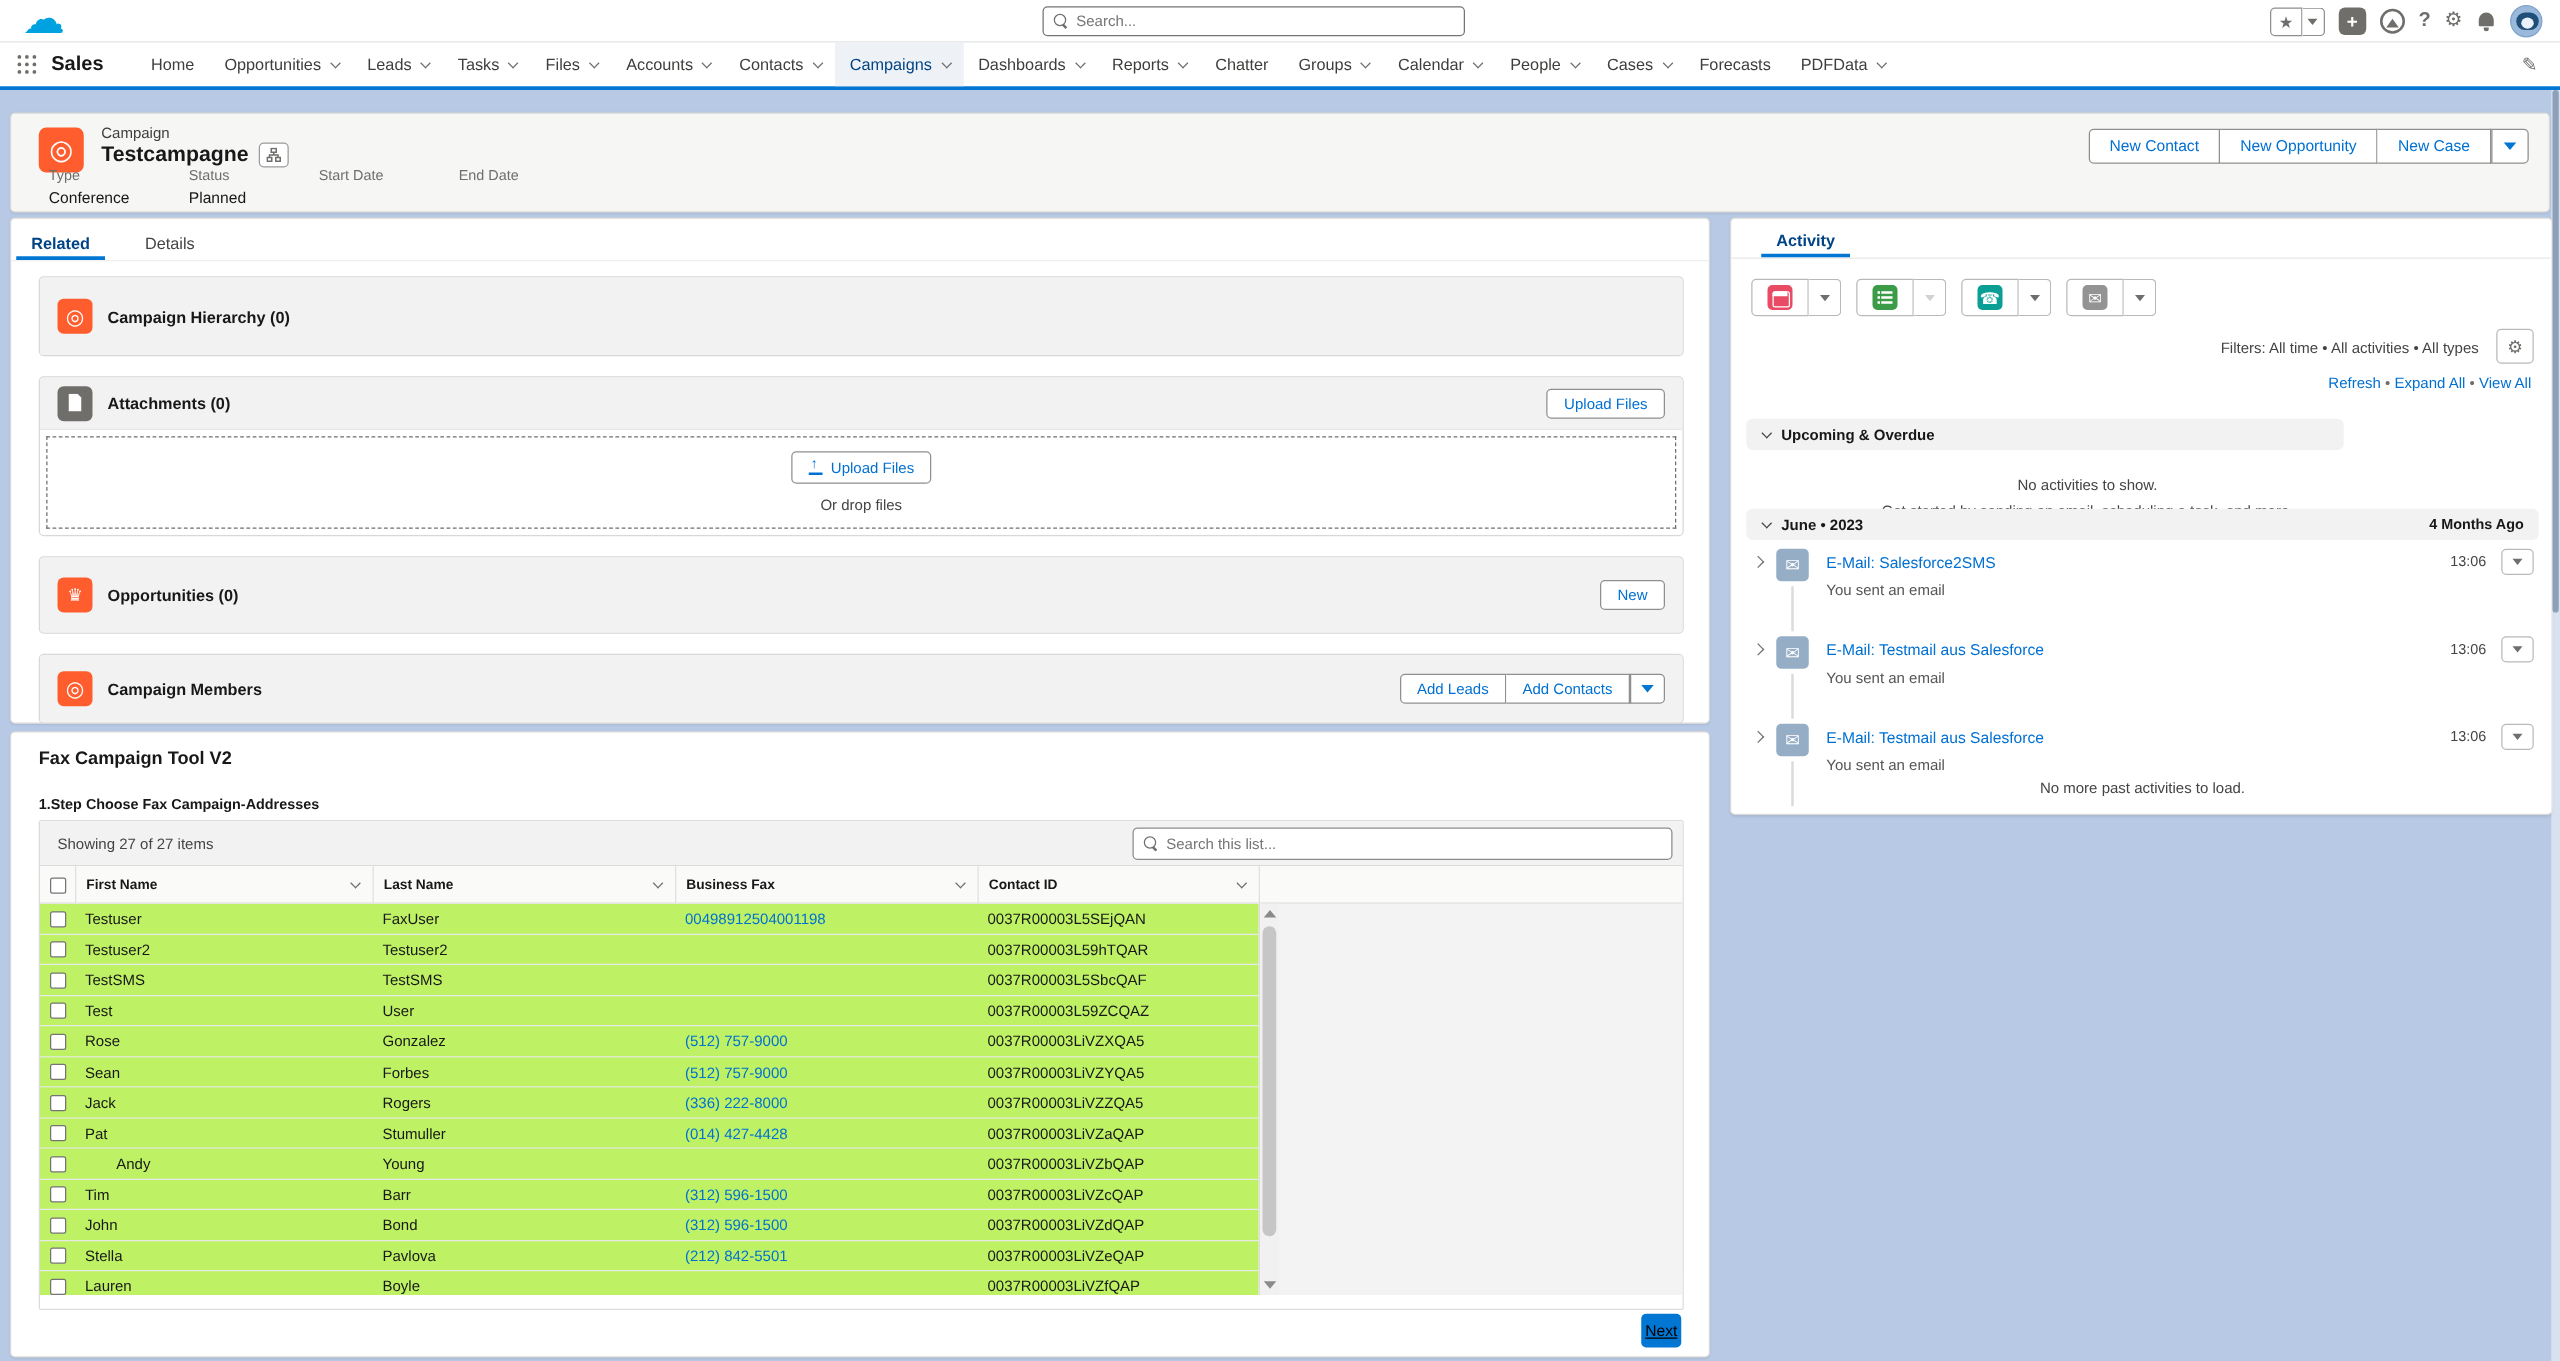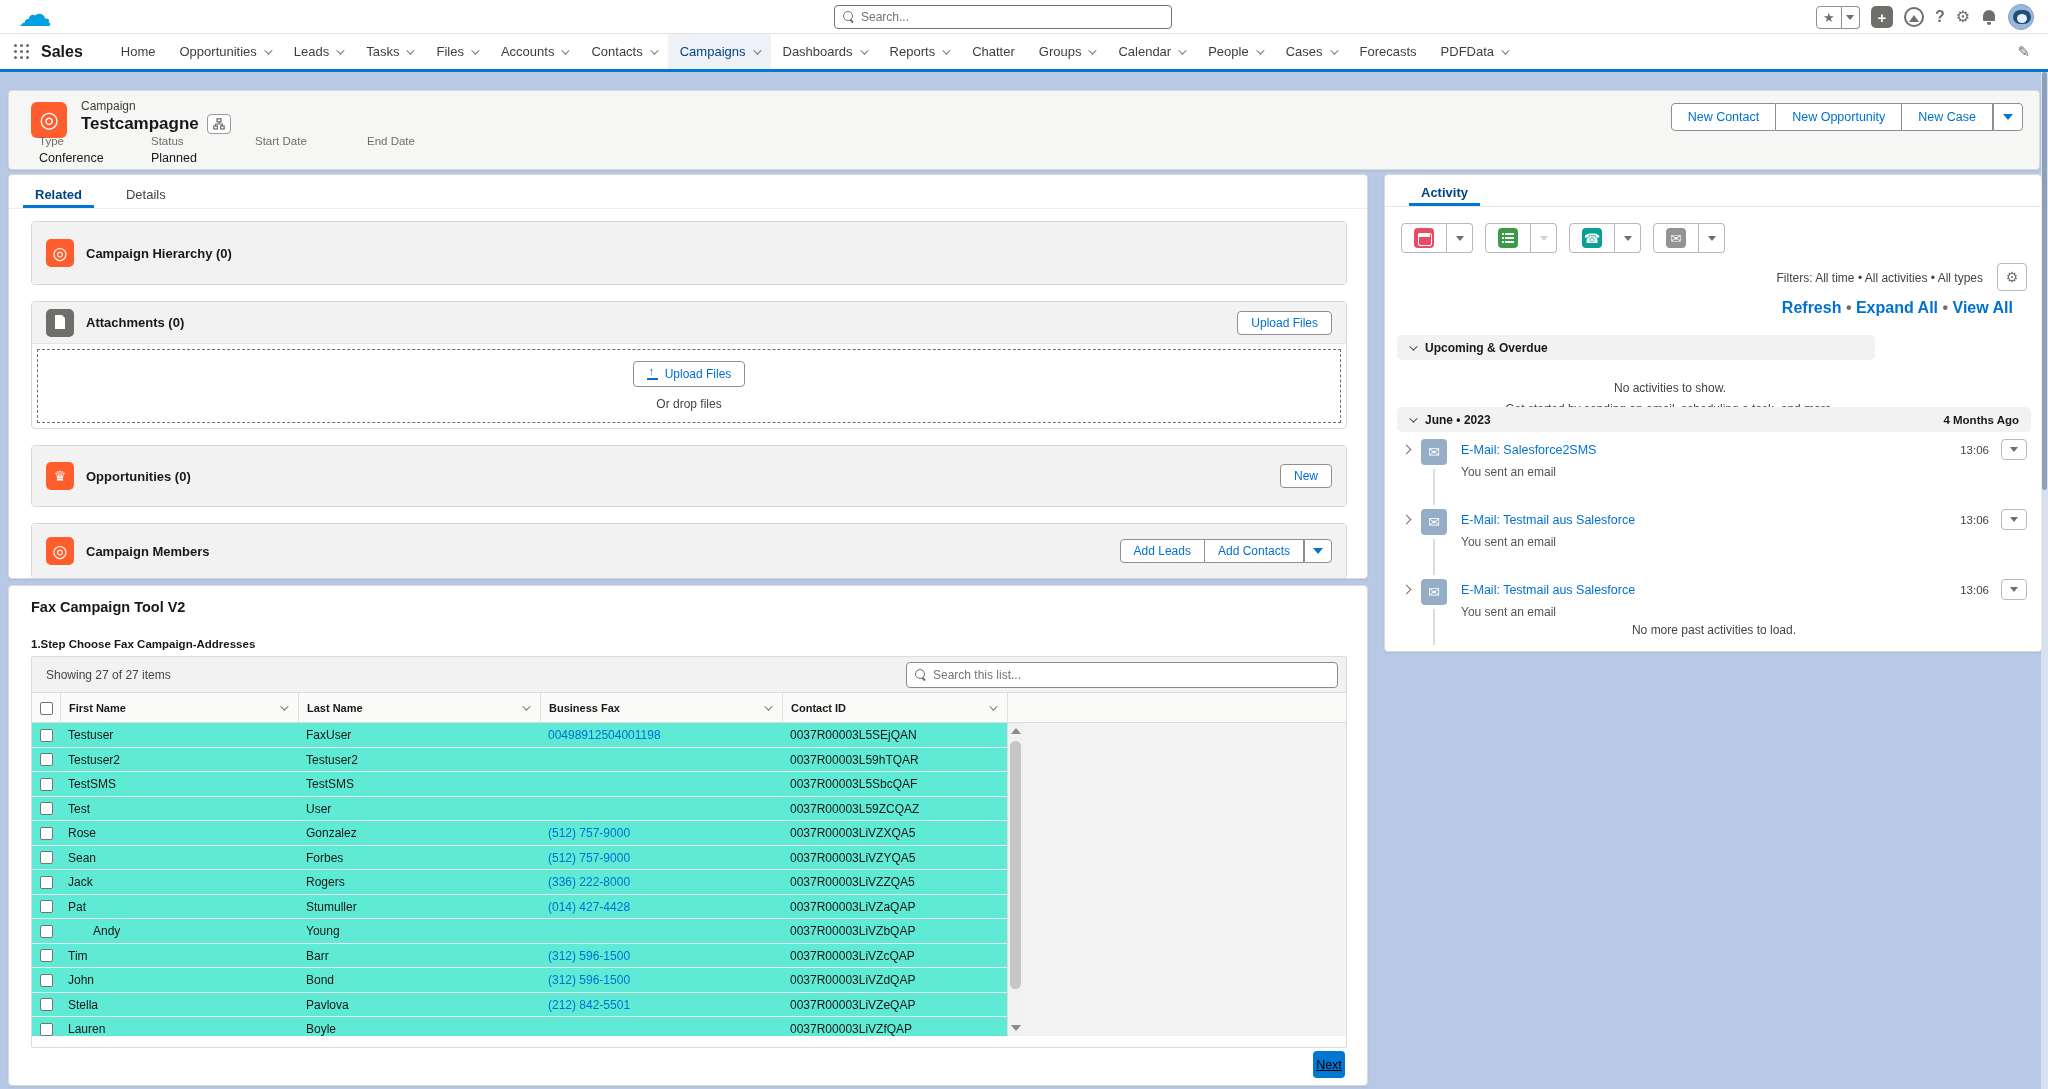--- a/index.html
+++ b/index.html
@@ -56,21 +56,21 @@
   .actions .abtn:first-child { border-left:1px solid #8f8f8f; border-radius:4px 0 0 4px; }
   .actions .achev { border:1px solid #8f8f8f; border-left:1px solid #8f8f8f; border-radius:0 4px 4px 0; width:30px; display:flex; align-items:center; justify-content:center; background:#fff; }
   .tri-dn { width:0; height:0; border-left:5px solid transparent; border-right:5px solid transparent; border-top:6px solid #0176d3; }
   .fields { position:absolute; left:30px; top:44px; height:34px; width:700px; }
   .field { position:absolute; top:0; }
   .field .flabel { font-size:11.5px; color:#706e6b; }
   .field .fvalue { font-size:12.5px; color:#181818; margin-top:4px; }
 
   
   .main-card { left:8px; top:174px; width:1360px; height:405px; }
-  .record-tabs { height:34px; border-bottom:1px solid #f0f0f0; padding-left:26px; display:flex; gap:44px; overflow:hidden; }
+  .record-tabs { height:34px; border-bottom:1px solid #f0f0f0; padding-left:16px; display:flex; gap:44px; overflow:hidden; }
   .rtab { position:relative; font-size:13px; color:#444; display:flex; align-items:flex-end; padding-bottom:8px; }
   .rtab span { position:relative; top:2px; }
   .rtab.active { color:#014486; font-weight:bold; }
   .rtab.active::after { content:""; position:absolute; left:-12px; right:-12px; bottom:0; height:3px; background:#0176d3; }
   .rel-box { position:absolute; left:22px; width:1316px; border:1px solid #d8d8d8; border-radius:4px; overflow:hidden; }
   .rel-head { height:100%; background:#f3f2f2; display:flex; align-items:center; padding:0 14px; gap:12px; }
   .rel-head.partial { height:42px; border-bottom:1px solid #e5e5e5; }
   .sec-icon { width:28px; height:28px; border-radius:5px; color:#fff; display:flex; align-items:center; justify-content:center; font-size:17px; flex:0 0 auto; }
   .sec-title { font-size:13px; font-weight:bold; color:#181818; }
   .btn { border:1px solid #8f8f8f; background:#fff; color:#0070d2; font-size:12px; border-radius:4px; padding:4px 13px; white-space:nowrap; }
@@ -93,21 +93,21 @@
   .list { position:absolute; left:22px; top:70px; width:1316px; height:392px; border:1px solid #dcdcdc; border-radius:2px; overflow:hidden; }
   .ltoolbar { height:36px; background:#f2f2f2; border-bottom:1px solid #dcdcdc; position:relative; display:flex; align-items:center; padding-left:14px; }
   .showing { font-size:12px; color:#444; }
   .lsearch { position:absolute; right:8px; top:5px; width:432px; height:26px; background:#fff; border:1px solid #8b8b8b; border-radius:4px; display:flex; align-items:center; padding-left:8px; }
   .lsearch input { border:none; outline:none; font-size:12px; color:#555; width:380px; background:transparent; font-family:"Liberation Sans",sans-serif; }
   .thead { position:relative; height:30px; background:#fafaf9; border-bottom:1px solid #dcdcdc; font-size:11px; font-weight:bold; }
   .hcell { position:absolute; top:0; height:30px; display:flex; align-items:center; border-left:1px solid #e0e0e0; padding-left:8px; }
   .hcell .chev { margin-left:auto; margin-right:12px; border-color:#706e6b; }
   .cbox { width:13px; height:13px; border:1px solid #747474; border-radius:2px; background:#fff; flex:0 0 auto; }
   .tbody { position:relative; height:313px; background:#f3f3f3; overflow:hidden; }
-  .trow { position:relative; width:975px; height:24.5px; background:#5eead4; border-bottom:1px solid #e8e8e8; font-size:12px; }
+  .trow { position:relative; width:975px; height:24.5px; background:#bef264; border-bottom:1px solid #e8e8e8; font-size:12px; }
   .tcell { position:absolute; top:0; height:24.5px; display:flex; align-items:center; padding-left:8px; white-space:nowrap; overflow:hidden; }
   .tcell.link { color:#0070d2; }
   .vsb { position:absolute; left:975px; top:0; width:16px; height:313px; background:#f1f1f1; border-left:1px solid #ddd; }
   .vsb .arr { position:absolute; left:3px; width:0; height:0; border-left:5px solid transparent; border-right:5px solid transparent; }
   .vsb .arr.up { top:5px; border-bottom:6px solid #8a8a8a; }
   .vsb .arr.dn { bottom:5px; border-top:6px solid #8a8a8a; }
   .vsb .thumb { position:absolute; left:2px; top:18px; width:11px; height:248px; background:#c6c6c6; border-radius:6px; }
   .next-btn { position:absolute; right:22px; bottom:7px; width:32px; height:27px; background:#0176d3; color:#000000; font-size:12.5px; border:none; border-radius:4px; display:flex; align-items:center; justify-content:center;text-decoration:underline; }
 
   
@@ -119,21 +119,21 @@
   .cchev { width:26px; border:1px solid #b9b9b9; border-left:none; border-radius:0 4px 4px 0; background:#fff; display:flex; align-items:center; justify-content:center; }
   .cic { width:20px; height:20px; border-radius:4px; color:#fff; display:flex; align-items:center; justify-content:center; font-size:13px; position:relative; }
   .ic-cal::before { content:""; position:absolute; left:4px; top:5px; width:12px; height:11px; border:1.5px solid #fff; border-radius:2px; }
   .ic-cal::after { content:""; position:absolute; left:4px; top:5px; width:12px; height:4px; background:#fff; border-radius:2px 2px 0 0; }
   .ic-task::before { content:""; position:absolute; left:7px; top:5px; width:9px; height:2px; background:#fff; box-shadow:0 4px 0 #fff, 0 8px 0 #fff; }
   .ic-task::after { content:""; position:absolute; left:4px; top:5px; width:2px; height:2px; background:#fff; box-shadow:0 4px 0 #fff, 0 8px 0 #fff; }
   .tri-sm { width:0; height:0; border-left:4px solid transparent; border-right:4px solid transparent; border-top:5px solid #706e6b; }
   .tri-sm.pale { border-top-color:#d2d2d2; }
   .filters { position:absolute; top:96px; right:58px; font-size:12px; color:#444; }
   .gear-btn { position:absolute; top:88px; right:14px; width:30px; height:28px; border:1px solid #b9b9b9; border-radius:4px; background:#fff; display:flex; align-items:center; justify-content:center; color:#706e6b; font-size:14px; }
-  .actlinks { position:absolute; top:124px; right:28px; font-size:16px; color:#0070d2;font-weight:bold; }
+  .actlinks { position:absolute; top:124px; right:16px; font-size:12px; color:#0070d2; }
   .actlinks .dot { color:#706e6b; }
   .secbar { position:absolute; left:12px; height:25px; background:#f3f2f2; border-radius:5px; display:flex; align-items:center; gap:10px; padding:0 12px; font-size:12px; font-weight:bold; }
   .secbar .chev { border-color:#444; }
   .upbar { top:160px; width:478px; }
   .junebar { top:232px; width:634px; }
   .age { margin-left:auto; font-size:11.5px; }
   .empty1 { position:absolute; top:206px; left:0; width:570px; text-align:center; font-size:12px; color:#444; }
   .empty2 { position:absolute; top:227px; left:0; width:570px; text-align:center; font-size:12px; color:#444; }
   .tl-items { position:absolute; left:0; top:262px; width:658px; }
   .tl-item { position:relative; height:70px; }

